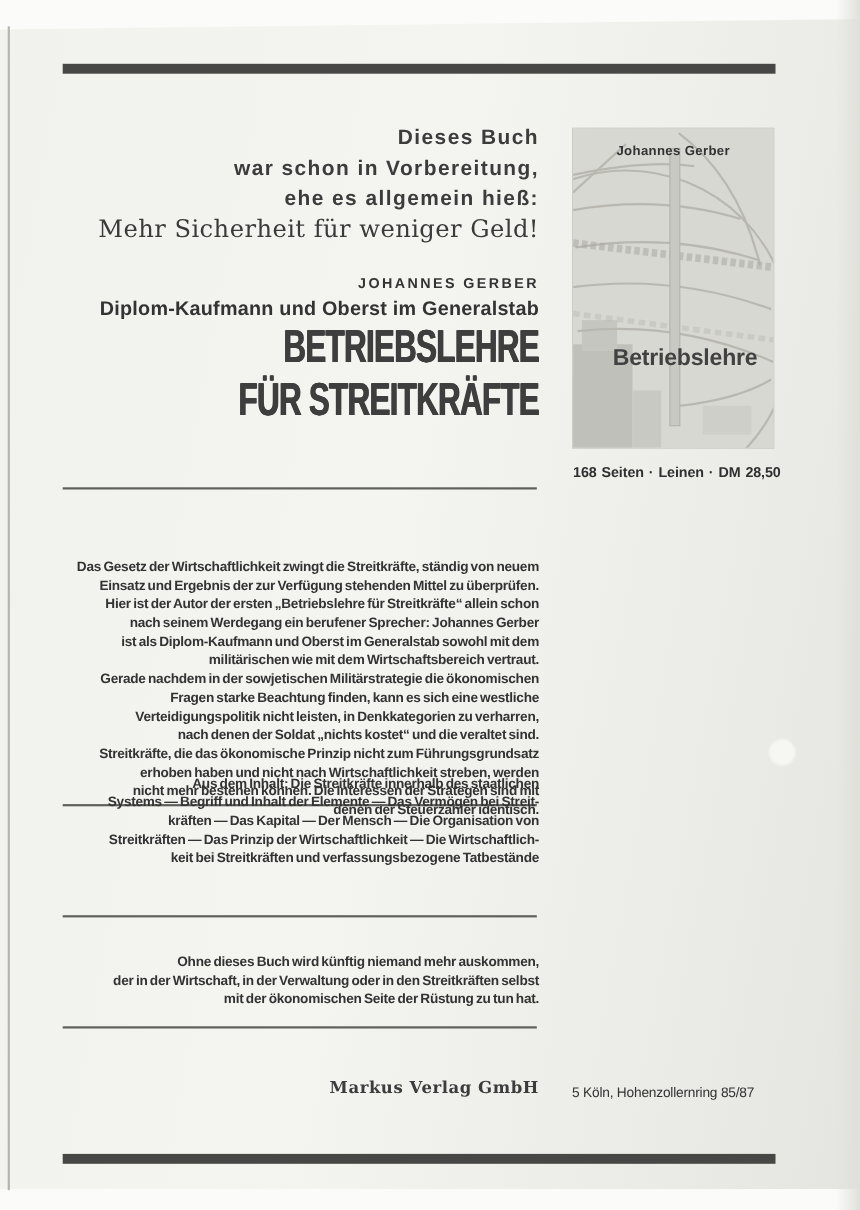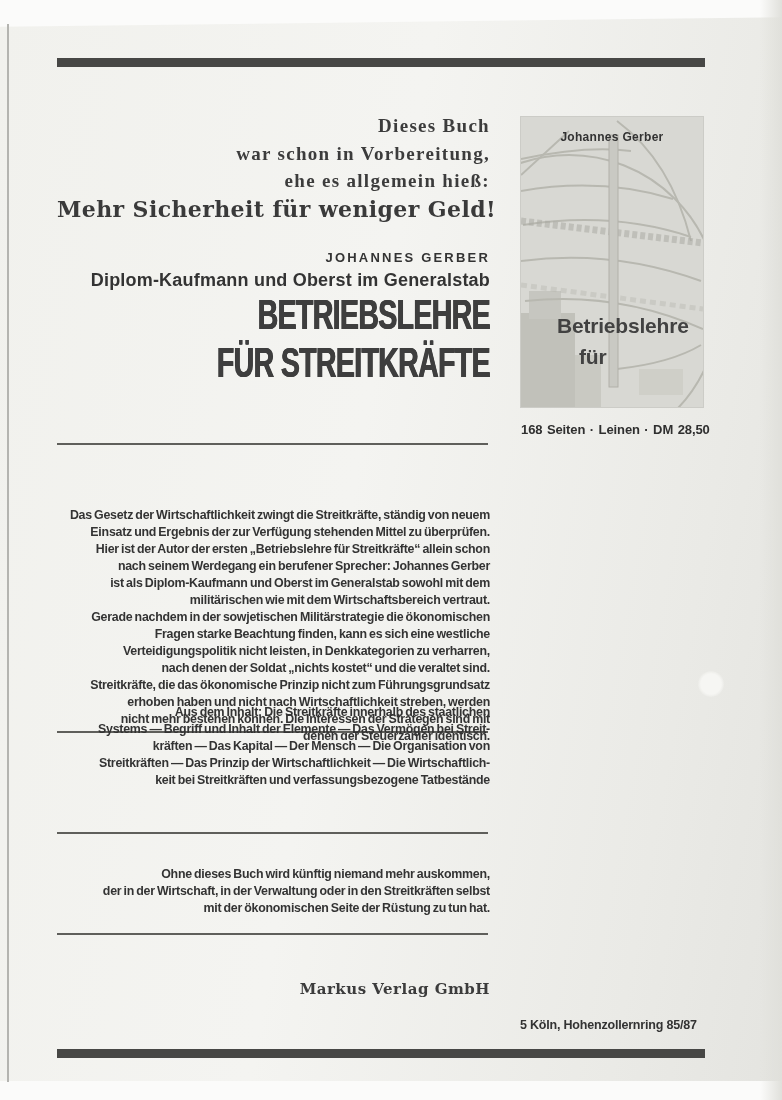--- a/index.html
+++ b/index.html
@@ -18,44 +18,44 @@
   .scan-left-line{position:absolute;left:7px;top:24px;width:2px;height:1058px;background:#b4b4b0;}
   .scan-right-band{position:absolute;right:0;top:0;width:22px;height:1100px;background:linear-gradient(90deg,rgba(224,224,220,0),#e0e0db);}
   .punch-hole{position:absolute;left:698px;top:671px;width:26px;height:26px;border-radius:50%;
     background:radial-gradient(circle,#f6f6f3 0 55%,rgba(246,246,243,0) 75%);}
   
   .bar{position:absolute;left:57px;width:648px;height:9px;background:var(--bar,#474745);}
   .bar-top{top:58px;}
   .bar-bottom{top:1049px;}
   
   .col{position:absolute;left:57px;width:433px;text-align:right;color:var(--text,#353535);}
-  .headline{top:112px;font-family:Liberation Serif, serif;font-weight:bold;font-size:19px;line-height:27.5px;
+  .headline{top:112px;font-family:Liberation Sans, sans-serif;font-weight:bold;font-size:19px;line-height:27.5px;
     letter-spacing:1.3px;color:#3c3c3c;white-space:pre;}
-  .headline-em{top:195px;font-family:"DejaVu Serif", serif;font-weight:bold;font-size:22px;line-height:28px;
+  .headline-em{top:195px;font-family:"DejaVu Serif", serif;font-weight:normal;font-size:22px;line-height:28px;
     letter-spacing:0.4px;color:#3a3a3a;white-space:nowrap;}
   .author-name{top:250px;font-size:13px;font-weight:bold;letter-spacing:2.2px;color:#333;}
   .author-role{top:270px;font-size:18px;font-weight:bold;letter-spacing:0.2px;color:#333;}
   .book-title{top:291px;}
   .book-title .line{display:block;font-size:42px;line-height:47.5px;font-weight:700;color:#3e3e3e;
     letter-spacing:-1px;transform:scaleX(0.68);transform-origin:100% 50%;white-space:nowrap;
     text-shadow:0.6px 0 0 currentColor,-0.6px 0 0 currentColor;}
   .rule{position:absolute;left:57px;width:431px;height:2px;background:#5f5f5b;}
   .rule-1{top:443px;}
   .rule-2{top:731px;}
   .rule-3{top:832px;}
   .rule-4{top:933px;}
   .para{font-size:12.4px;line-height:17px;font-weight:bold;letter-spacing:-0.25px;word-spacing:-1px;
     color:#333;white-space:pre;}
   .body-para{top:485px;margin-top:22px;}
   .contents-para{top:704px;}
   .closing-para{top:842px;margin-top:24px;}
   .publisher{top:980px;font-family:"DejaVu Serif", serif;font-weight:bold;font-size:15px;
     letter-spacing:0.5px;color:#3c3c3c;white-space:nowrap;}
   
-  .address{position:absolute;left:520px;top:1013px;font-size:12.5px;font-weight:bold;line-height:25px;
+  .address{position:absolute;left:520px;top:981px;font-size:12.5px;font-weight:normal;line-height:25px;
     letter-spacing:-0.2px;color:#333;}
   .cover{position:absolute;left:521px;top:117px;width:182px;height:290px;background:var(--cover-bg,#d8d8d3);
     outline:1px solid #cccc c7;outline:1px solid #ccccc7;}
   .cover svg{position:absolute;inset:0;display:block;}
   .cover-author{position:absolute;left:0;top:13px;width:100%;text-align:center;
     font-size:12px;font-weight:bold;letter-spacing:0.3px;color:#323232;}
   .cover-title{position:absolute;left:36px;top:194px;font-size:21px;line-height:30.5px;font-weight:bold;
     color:#424242;letter-spacing:-0.2px;}
   .cover-title .ct2{padding-left:22px;}
   .cover-title .ct3{padding-left:33px;}
@@ -145,18 +145,17 @@
 
         <path d="M0,104 L182,126" fill="none" stroke="#a3a39b" stroke-width="7" stroke-dasharray="5 3" opacity="0.55"></path>
         <path d="M0,168 L182,192" fill="none" stroke="#b0b0a8" stroke-width="5" stroke-dasharray="6 4" opacity="0.4"></path>
 
         <rect x="88" y="18" width="9" height="252" fill="#c7c7c1" stroke="#abaaa3" stroke-width="1"></rect>
       </g>
     </svg>
     <div class="cover-author">Johannes Gerber</div>
     <div class="cover-title">
       <div class="ct1">Betriebslehre</div>
-      <div class="ct2">für</div>
     </div>
   </div>
   <div class="book-info">168 Seiten · Leinen · DM 28,50</div>
 
 </div>
 
 </body></html>

